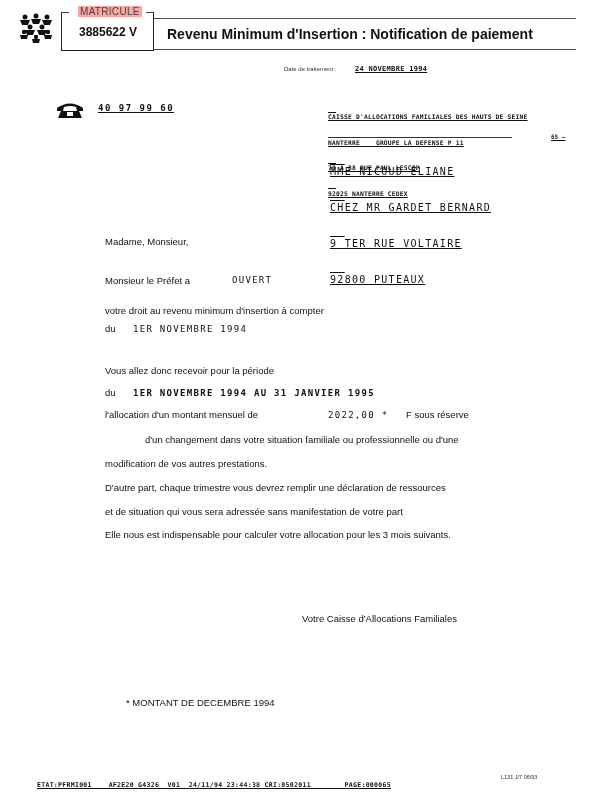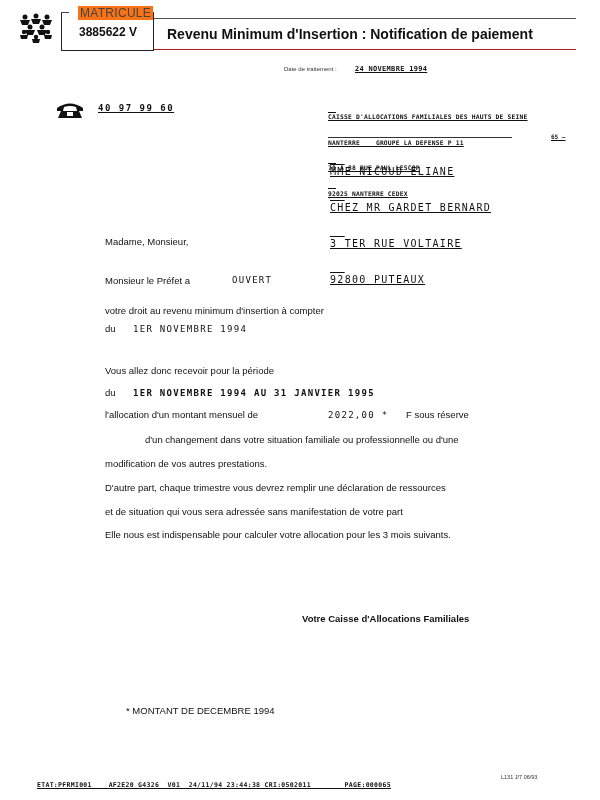--- a/index.html
+++ b/index.html
@@ -10,22 +10,22 @@
 
     
     .logo { left: 19px; top: 12px; width: 34px; height: 32px; }
     .matricule-box {
       left: 61px; top: 12px; width: 93px; height: 39px;
       border-left: 1px solid #222; border-right: 1px solid #222; border-bottom: 1px solid #222;
     }
     .matricule-top-left { position: absolute; left: -1px; top: 0; width: 8px; border-top: 1px solid #444; }
     .matricule-top-right { position: absolute; right: -1px; top: 0; width: 8px; border-top: 1px solid #444; }
     .matricule-label {
-      position: absolute; left: 16px; top: -6px; font-size: 12px; color: #444; letter-spacing: 0.3px;
-      background: #f97316; padding: 0 2px; text-align: center;
+      position: absolute; left: 16px; top: -6px; font-size: 10px; color: #444; letter-spacing: 0.3px;
+      background: #fca5a5; padding: 0 2px; text-align: center;
     }
     .matricule-value { position: absolute; left: 17px; top: 13px; font-size: 12px; font-weight: bold; }
 
     .title-bar {
       left: 154px; top: 18px; width: 422px; height: 32px;
       border-top: 1px solid #555; border-bottom: 1px solid #b91c1c;
     }
     .title-text {
       position: absolute; left: 13px; top: 7px; font-size: 14px; font-weight: bold; white-space: nowrap;
     }
@@ -100,21 +100,21 @@
   <div>NANTERRE    GROUPE LA DEFENSE P 11</div>
   <div>70 A 88 RUE PAUL LESCOP</div>
   <div>92025 NANTERRE CEDEX</div>
 </div>
 <div class="abs address-rule"></div>
 <span class="abs page-ref mono">65 —</span>
 
 <div class="abs recipient mono">
   <div>MME NICOUD ELIANE</div>
   <div>CHEZ MR GARDET BERNARD</div>
-  <div>3 TER RUE VOLTAIRE</div>
+  <div>9 TER RUE VOLTAIRE</div>
   <div>92800 PUTEAUX</div>
 </div>
 
 <span class="abs body-text" style="left:105px; top:236px;">Madame, Monsieur,</span>
 
 <span class="abs body-text" style="left:105px; top:275px;">Monsieur le Préfet a</span>
 <span class="abs mono-val" style="left:232px; top:275px;">OUVERT</span>
 
 <span class="abs body-text" style="left:105px; top:305px;">votre droit au revenu minimum d'insertion à compter</span>
 <span class="abs body-text" style="left:105px; top:323px;">du</span>
@@ -127,18 +127,18 @@
 <span class="abs body-text" style="left:105px; top:409px;">l'allocation d'un montant mensuel de</span>
 <span class="abs mono-val" style="left:328px; top:410px;">2022,00 *</span>
 <span class="abs body-text" style="left:406px; top:409px;">F sous réserve</span>
 
 <span class="abs body-text" style="left:105px; top:434px;margin-left:40px;">d'un changement dans votre situation familiale ou professionnelle ou d'une</span>
 <span class="abs body-text" style="left:105px; top:458px;">modification de vos autres prestations.</span>
 <span class="abs body-text" style="left:105px; top:482px;">D'autre part, chaque trimestre vous devrez remplir une déclaration de ressources</span>
 <span class="abs body-text" style="left:105px; top:506px;">et de situation qui vous sera adressée sans manifestation de votre part</span>
 <span class="abs body-text" style="left:105px; top:529px;">Elle nous est indispensable pour calculer votre allocation pour les 3 mois suivants.</span>
 
-<span class="abs body-text" style="left:302px; top:613px;font-weight:bold;">Votre Caisse d'Allocations Familiales</span>
+<span class="abs body-text" style="left:302px; top:613px;">Votre Caisse d'Allocations Familiales</span>
 
-<span class="abs body-text" style="left:126px; top:697px;margin-top:8px;">* MONTANT DE DECEMBRE 1994</span>
+<span class="abs body-text" style="left:126px; top:697px;">* MONTANT DE DECEMBRE 1994</span>
 
 <span class="abs footer-line mono">ETAT:PFRMI001    AF2E20 G4326  V01  24/11/94 23:44:38 CRI:0502011        PAGE:000065</span>
 <span class="abs footer-ref">L131 J/7 06/93</span>
 
 </body></html>

